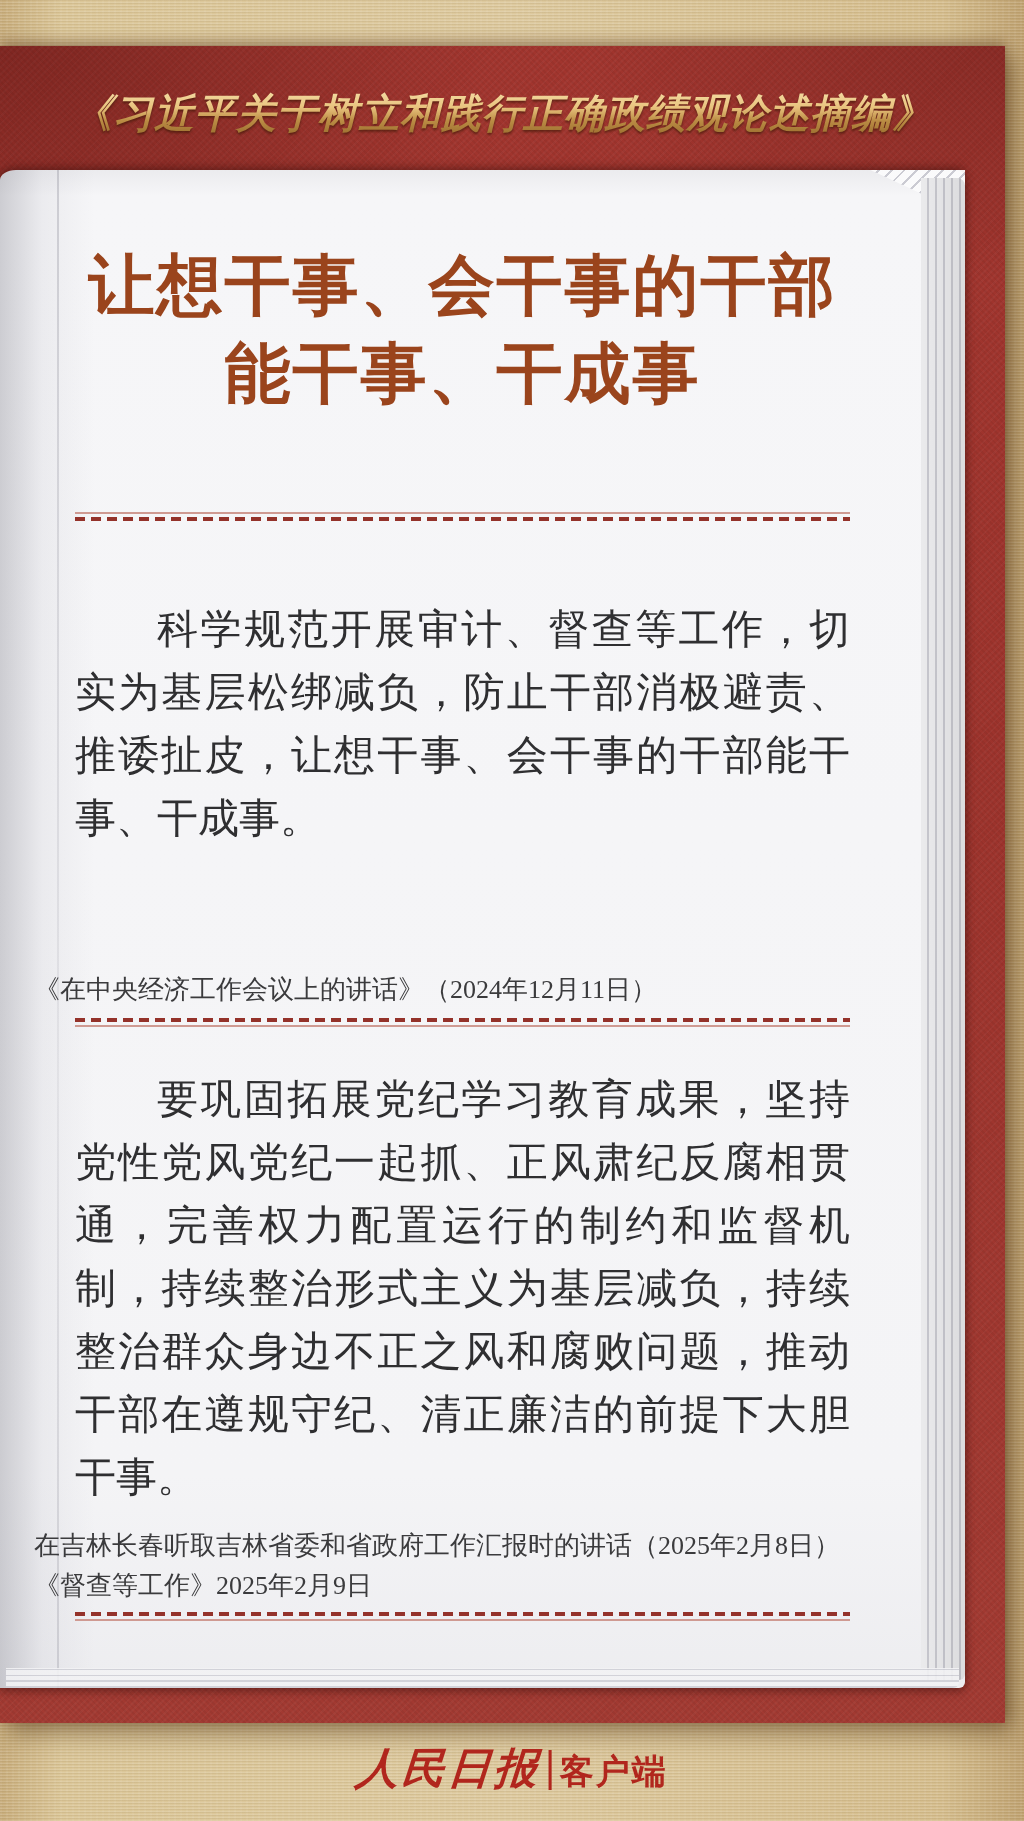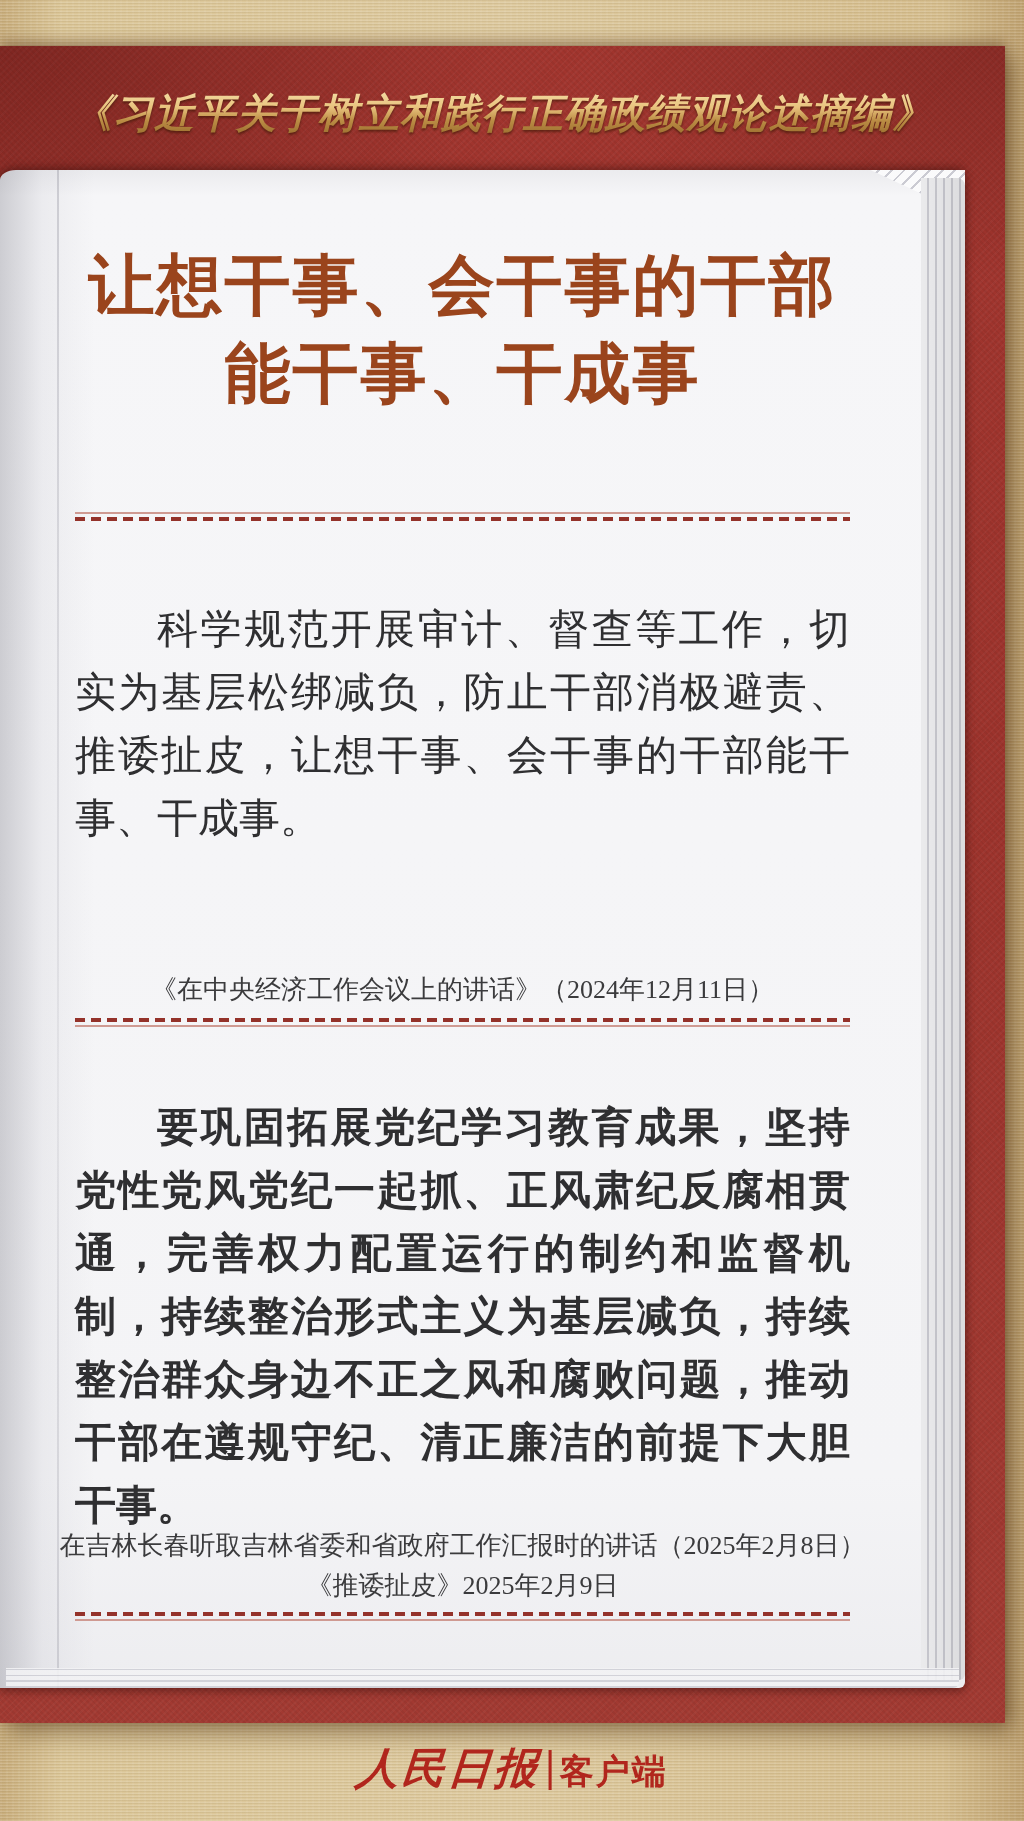--- a/index.html
+++ b/index.html
@@ -70,23 +70,23 @@
   .divider .solid{height:2px;background:#cf9a92;}
   .divider .dash{height:4px;margin-top:3px;
     background:repeating-linear-gradient(90deg,#94322a 0 10px, rgba(0,0,0,0) 10px 16px);}
   .divider.flip .dash{margin-top:0;margin-bottom:3px;}
   .d1{top:342px;} .d2{top:848px;} .d3{top:1442px;}
   .para{
     position:absolute;left:75px;width:775px;
     font-size:41px;line-height:63px;color:#2f2f31;
     text-align:justify;text-indent:2em;
   }
-  .p1{top:428px;} .p2{top:926px;font-weight:bold;}
+  .p1{top:428px;} .p2{top:898px;}
   .cite{
-    position:absolute;left:40px;width:845px;text-align:center;
+    position:absolute;left:34px;width:845px;
     font-size:26px;line-height:40px;color:#3b3b3d;
   }
   .c1{top:800px;} .c2{top:1356px;}
   
   .brand{
     position:absolute;left:0;top:1740px;width:100%;text-align:center;
     color:#b1261d;white-space:nowrap;
   }
   .brand-script{font-style:italic;font-weight:bold;font-size:43px;letter-spacing:3px;
     transform:skewX(-4deg);display:inline-block;}
@@ -123,21 +123,21 @@
 
     <div class="divider flip d2">
       <div class="dash"></div>
       <div class="solid"></div>
     </div>
 
     <div class="para p2">要巩固拓展党纪学习教育成果，坚持党性党风党纪一起抓、正风肃纪反腐相贯通，完善权力配置运行的制约和监督机制，持续整治形式主义为基层减负，持续整治群众身边不正之风和腐败问题，推动干部在遵规守纪、清正廉洁的前提下大胆干事。</div>
 
     <div class="cite c2">
       <div>在吉林长春听取吉林省委和省政府工作汇报时的讲话（2025年2月8日）</div>
-      <div>《推诿扯皮》2025年2月9日</div>
+      <div>《督查等工作》2025年2月9日</div>
     </div>
 
     <div class="divider flip d3">
       <div class="dash"></div>
       <div class="solid"></div>
     </div>
   </div>
 </div>
 
 <div class="brand">

